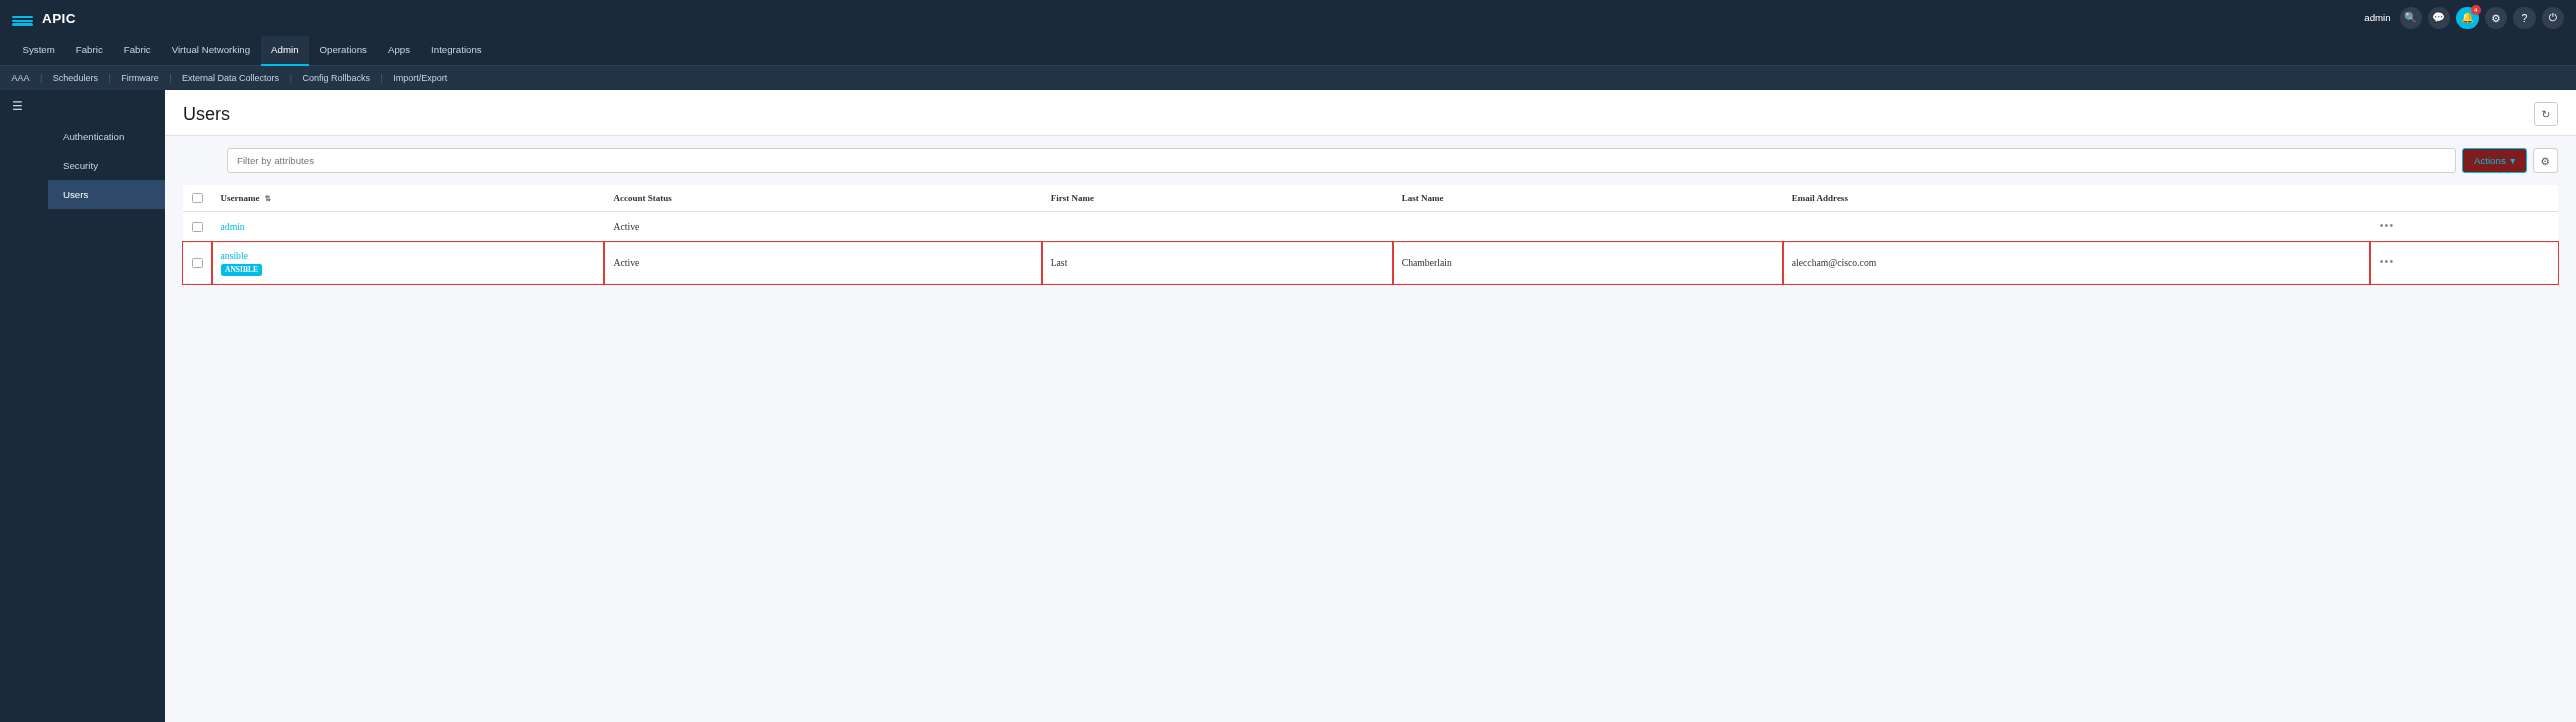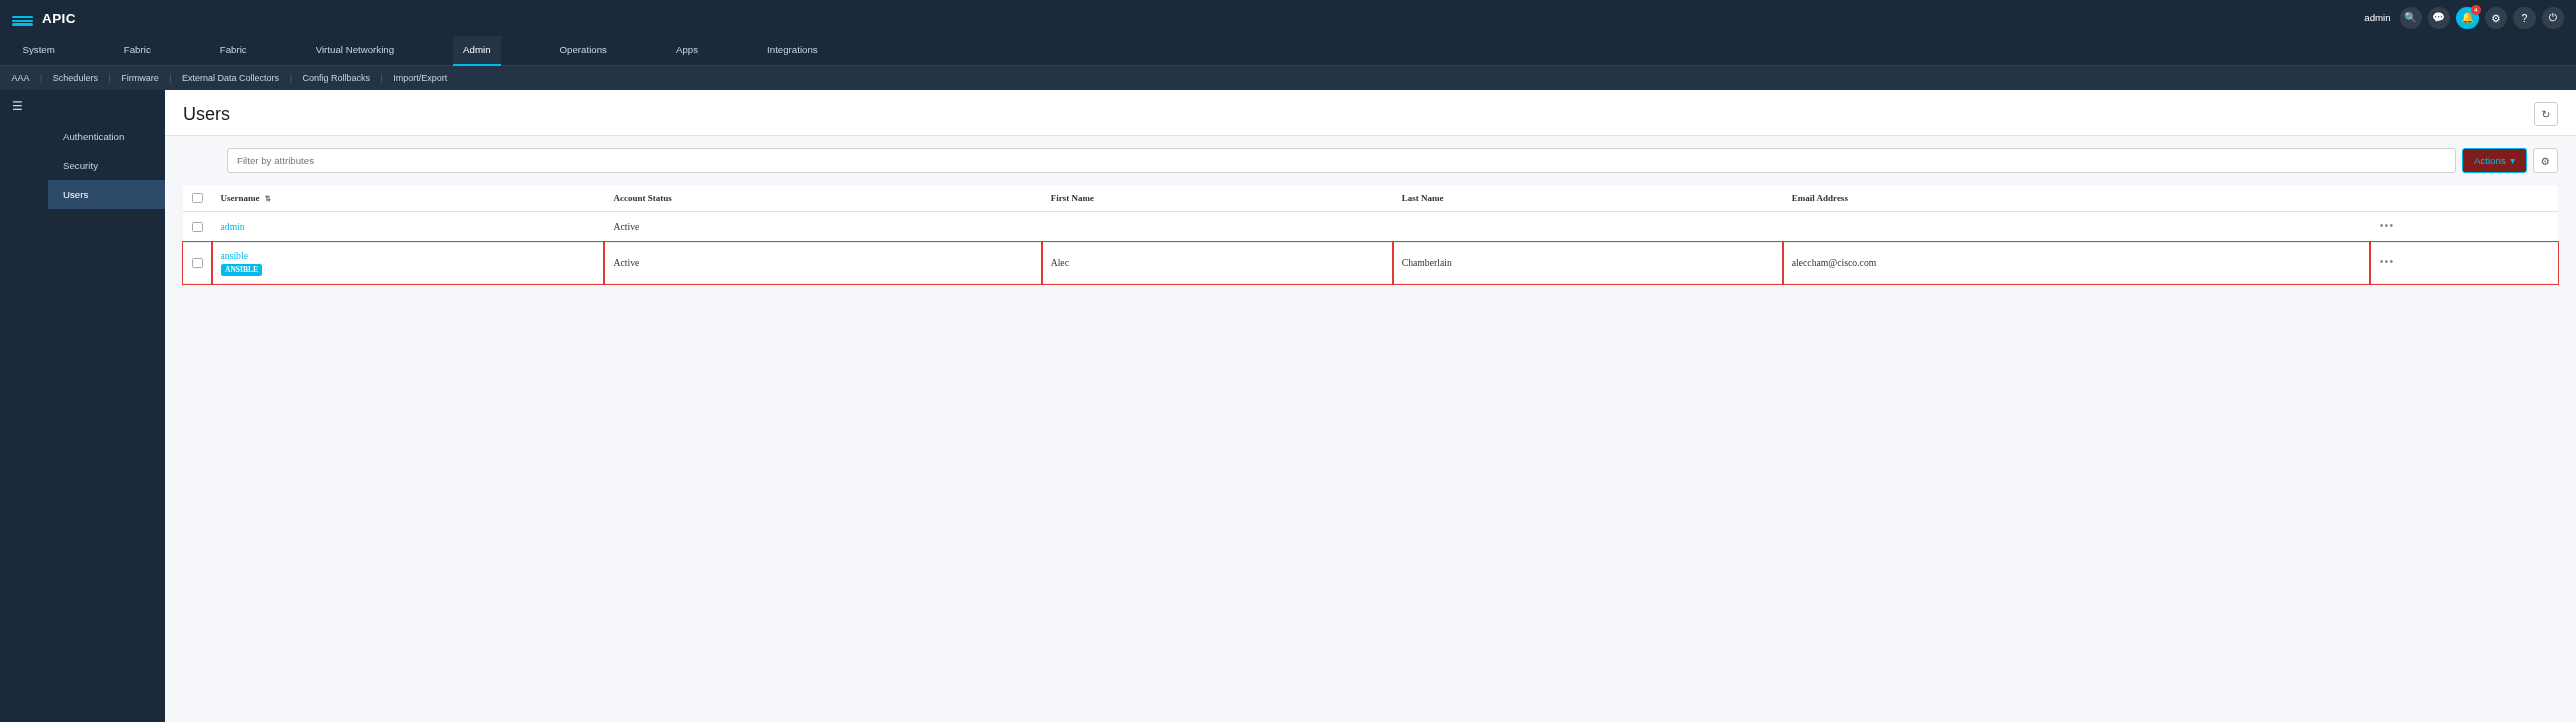--- a/index.html
+++ b/index.html
@@ -35,21 +35,20 @@
     }
 
     
     .main-nav {
       background: #1b2a3b;
       display: flex;
       align-items: center;
       height: 30px;
       padding: 0 12px;
       border-bottom: 0.7px solid #2d3f52;
-      gap: 48px;
     }
     .main-nav-item {
       color: #c8d4e0;
       padding: 0 10.5px;
       height: 30px;
       display: flex;
       align-items: center;
       cursor: pointer;
       font-size: 9.7px;
       border-bottom: 2.2px solid transparent;
@@ -368,21 +367,21 @@
                 <a class="user-link">ansible</a>
               </div>
               <div>
                 <span class="role-badge">ANSIBLE</span>
               </div>
             </td>
             <td>
               <span>Active</span>
             </td>
             <td>
-              <span>Alec</span>
+              <span>Last</span>
             </td>
             <td>
               <span>Chamberlain</span>
             </td>
             <td>
               <span>aleccham@cisco.com</span>
             </td>
             <td>
               <span class="row-menu">•••</span>
             </td>

